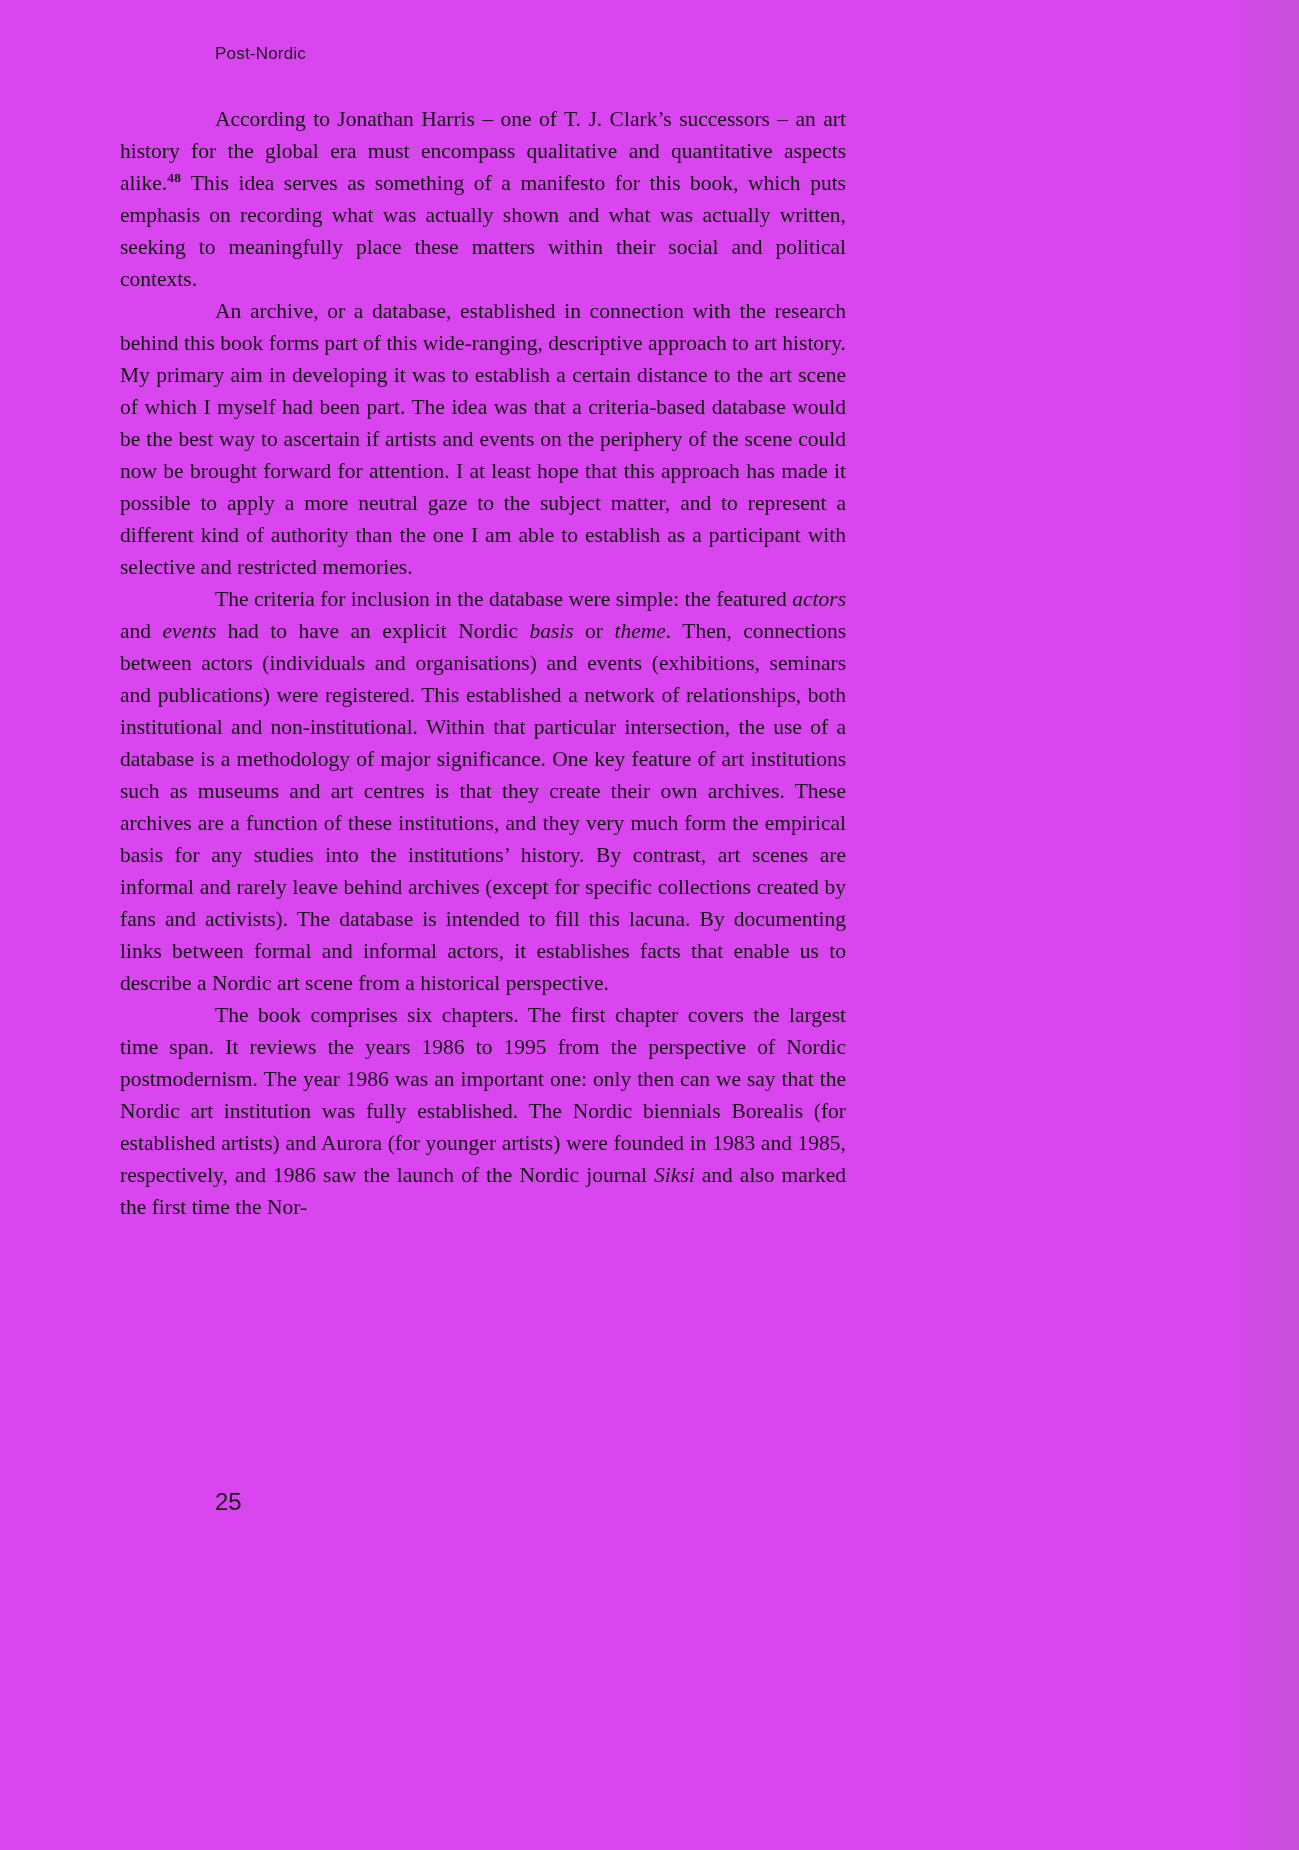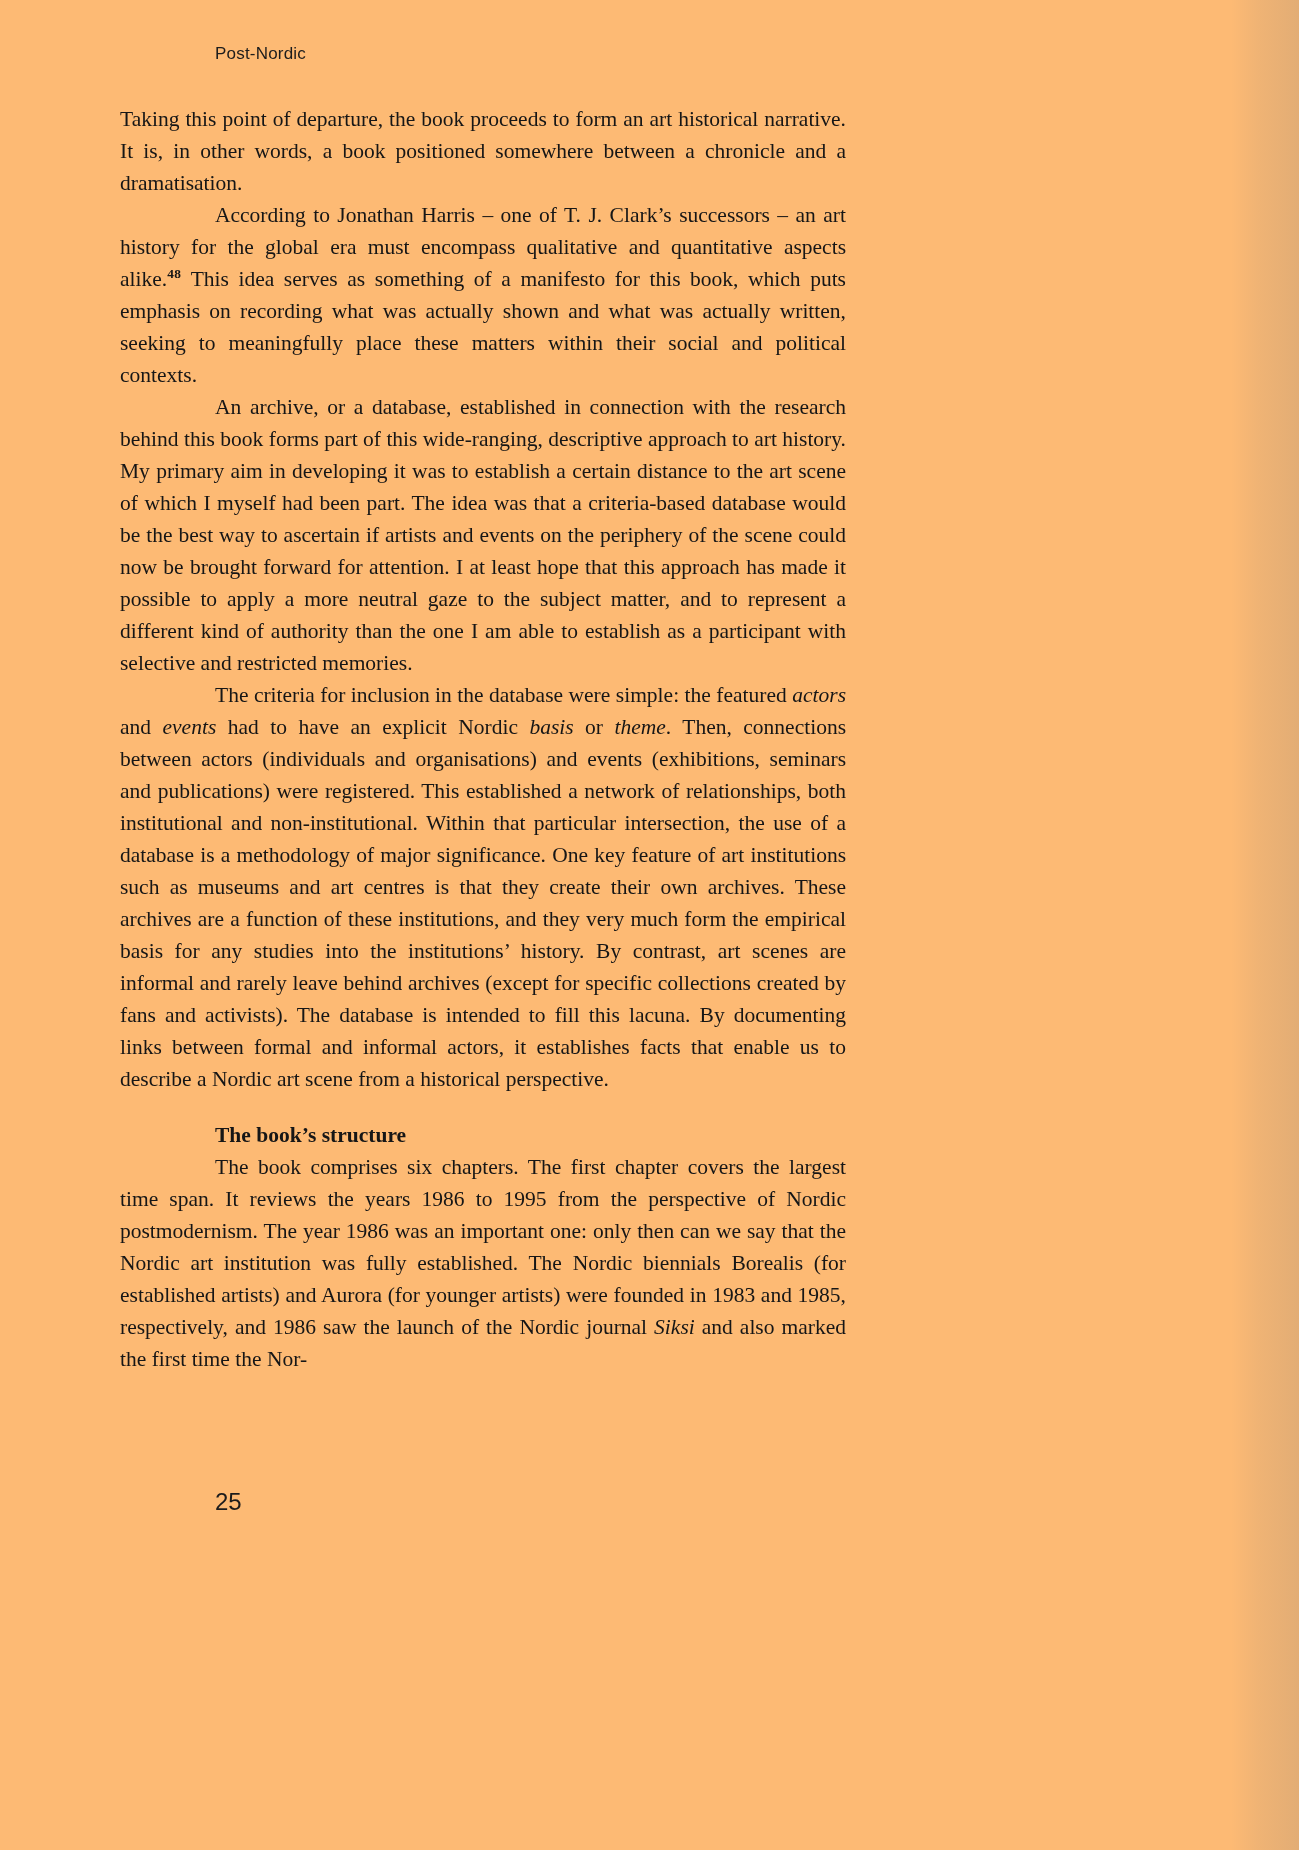--- a/index.html
+++ b/index.html
@@ -4,21 +4,21 @@
 <style>
   html, body {
     margin: 0;
     padding: 0;
     background: #ffffff;
   }
   .page {
     position: relative;
     width: 1299px;
     height: 1850px;
-    background: #fdba74;
+    background: #d946ef;
     overflow: hidden;
     font-family: "Liberation Serif", serif;
     color: #1a1a1a;
   }
   .page-edge {
     position: absolute;
     top: 0;
     right: 0;
     width: 68px;
     height: 100%;
@@ -79,21 +79,19 @@
     color: #1c1c1c;
   }
 </style>
 </head>
 <body>
 
 <div class="page">
   <div class="page-edge"></div>
   <div class="running-header">Post-Nordic</div>
   <div class="body-text">
-      <p class="paragraph"><span>Taking this point of departure, the book proceeds to form an art historical narrative. It is, in other words, a book positioned somewhere between a chronicle and a dramatisation.</span></p>
       <p class="paragraph indent"><span>According to Jonathan Harris – one of T. J. Clark’s successors – an art history for the global era must encompass qualitative and quantitative aspects alike.</span><sup>48</sup><span> This idea serves as something of a manifesto for this book, which puts emphasis on recording what was actually shown and what was actually written, seeking to meaningfully place these matters within their social and political contexts.</span></p>
       <p class="paragraph indent"><span>An archive, or a database, established in connection with the research behind this book forms part of this wide-ranging, descriptive approach to art history. My primary aim in developing it was to establish a certain distance to the art scene of which I myself had been part. The idea was that a criteria-based database would be the best way to ascertain if artists and events on the periphery of the scene could now be brought forward for attention. I at least hope that this approach has made it possible to apply a more neutral gaze to the subject matter, and to represent a different kind of authority than the one I am able to establish as a participant with selective and restricted memories.</span></p>
       <p class="paragraph indent"><span>The criteria for inclusion in the database were simple: the featured </span><em>actors</em><span> and </span><em>events</em><span> had to have an explicit Nordic </span><em>basis</em><span> or </span><em>theme</em><span>. Then, connections between actors (individuals and organisations) and events (exhibitions, seminars and publications) were registered. This established a network of relationships, both institutional and non-institutional. Within that particular intersection, the use of a database is a methodology of major significance. One key feature of art institutions such as museums and art centres is that they create their own archives. These archives are a function of these institutions, and they very much form the empirical basis for any studies into the institutions’ history. By contrast, art scenes are informal and rarely leave behind archives (except for specific collections created by fans and activists). The database is intended to fill this lacuna. By documenting links between formal and informal actors, it establishes facts that enable us to describe a Nordic art scene from a historical perspective.</span></p>
-      <p class="heading indent"><span>The book’s structure</span></p>
       <p class="paragraph indent"><span>The book comprises six chapters. The first chapter covers the largest time span. It reviews the years 1986 to 1995 from the perspective of Nordic postmodernism. The year 1986 was an important one: only then can we say that the Nordic art institution was fully established. The Nordic biennials Borealis (for established artists) and Aurora (for younger artists) were founded in 1983 and 1985, respectively, and 1986 saw the launch of the Nordic journal </span><em>Siksi</em><span> and also marked the first time the Nor-</span></p>
     </div>
   <div class="page-number">25</div>
 </div>
 
 </body></html>

